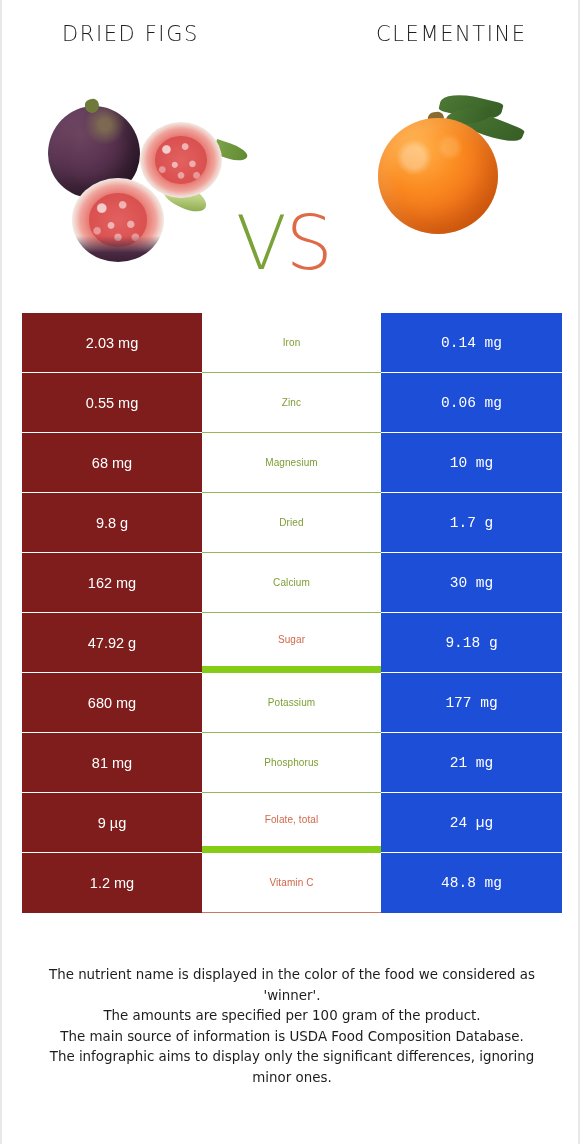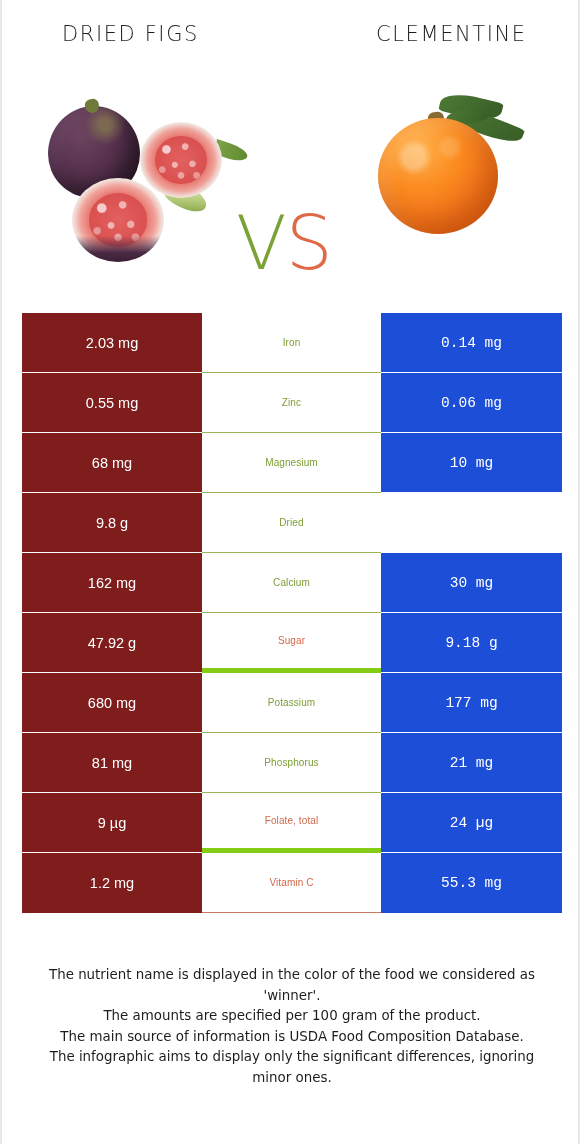--- a/index.html
+++ b/index.html
@@ -173,21 +173,21 @@
   .row:last-child .cell.right{border-bottom:none;}
 
   .cell.mid .label{
     font-size:10px;
     font-weight:normal;
     letter-spacing:.1px;
   }
   .row.win-green .cell.mid .label{color:#7d9e34;}
   .row.win-orange .cell.mid .label{color:#d2684a;}
   .row.win-green .cell.mid{border-bottom:1px solid #9bb457;}
-  .row.win-orange .cell.mid{border-bottom:5px solid #84cc16;}
+  .row.win-orange .cell.mid{border-bottom:7px solid #84cc16;}
   .row:last-child .cell.mid{border-bottom:1px solid #c9795f;}
 
   
   .footer{
     position:absolute;left:0;top:965px;width:580px;
     text-align:center;
     color:#1d1d1d;
     font-size:13.4px;
     line-height:20.5px;
     font-family:"DejaVu Sans","Liberation Sans",sans-serif;
@@ -252,20 +252,21 @@
         <div class="cell mid">
           <span class="label">Magnesium</span>
         </div>
         <div class="cell right">10 mg</div>
       </div>
       <div class="row win-green">
         <div class="cell left">9.8 g</div>
         <div class="cell mid">
           <span class="label">Dried</span>
         </div>
+        <div class="cell right">1.7 g</div>
       </div>
       <div class="row win-green">
         <div class="cell left">162 mg</div>
         <div class="cell mid">
           <span class="label">Calcium</span>
         </div>
         <div class="cell right">30 mg</div>
       </div>
       <div class="row win-orange">
         <div class="cell left">47.92 g</div>
@@ -293,21 +294,21 @@
         <div class="cell mid">
           <span class="label">Folate, total</span>
         </div>
         <div class="cell right">24 µg</div>
       </div>
       <div class="row win-orange">
         <div class="cell left">1.2 mg</div>
         <div class="cell mid">
           <span class="label">Vitamin C</span>
         </div>
-        <div class="cell right">55.3 mg</div>
+        <div class="cell right">48.8 mg</div>
       </div>
     </div>
 
   <div class="footer">
     <p>The nutrient name is displayed in the color of the food we considered as 'winner'.</p>
     <p>The amounts are specified per 100 gram of the product.</p>
     <p>The main source of information is USDA Food Composition Database.</p>
     <p>The infographic aims to display only the significant differences, ignoring minor ones.</p>
   </div>
 

